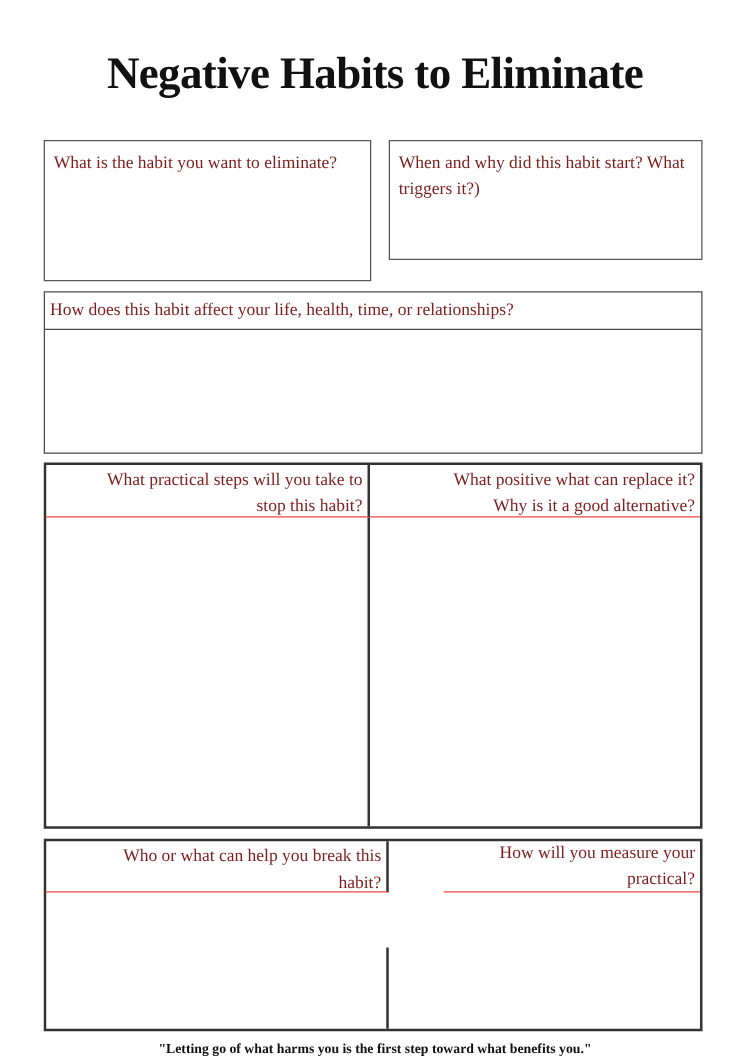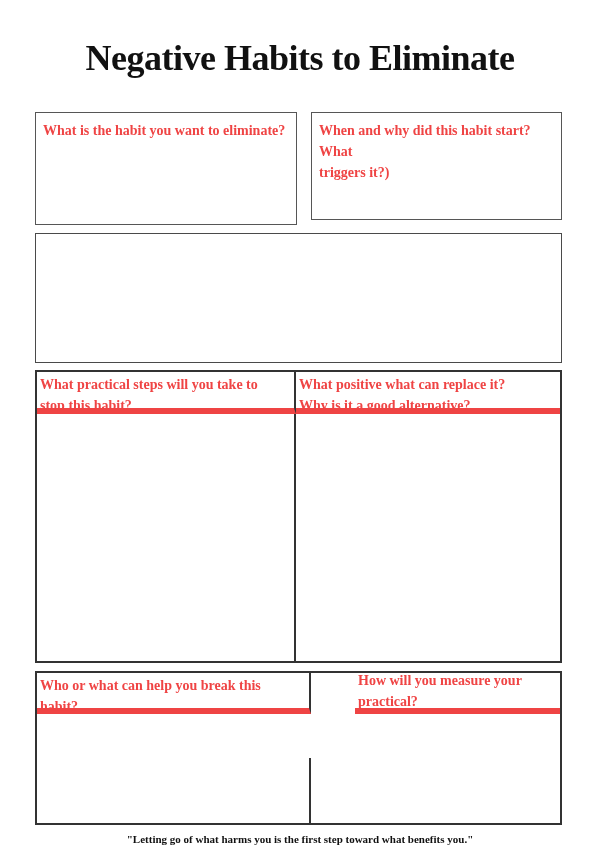--- a/index.html
+++ b/index.html
@@ -33,24 +33,24 @@
     position: absolute;
     border: 1px solid #565656;
     box-sizing: border-box;
     background: #ffffff;
   }
   .lightbox .q {
     padding: 7px 8px 0 7px;
   }
   .q {
     font-size: 14px;
-    font-weight: bold;
+    font-weight: normal;
     line-height: 21px;
     white-space: pre-line;
-    color: #ef4444;
+    color: #7f1d1d;
   }
   
   .headerbox {
     position: absolute;
     border: 1px solid #4a4a4a;
     box-sizing: border-box;
     background: #ffffff;
   }
   .headerbox .hdr {
     height: 30px;
@@ -66,21 +66,21 @@
     position: absolute;
     border: 2px solid #333333;
     box-sizing: border-box;
     background: #ffffff;
     display: grid;
   }
   .tbl .cell {
     box-sizing: border-box;
   }
   .tbl .cell.colL { border-right: 2px solid #333333; }
-  .tbl .cell.hdr  { border-bottom: 6px solid #ef4444; padding: 2px 4px 0 3px; }
+  .tbl .cell.hdr  { border-bottom: 1px solid #ef4444; padding: 2px 4px 0 3px; text-align: right; }
   .tbl .cell.hdr.vcenter {
     display: flex;
     align-items: center;
     padding-top: 0;
   }
   .footer-quote {
     position: absolute;
     top: 820px;
     left: 0;
     width: 600px;
@@ -96,27 +96,30 @@
 
 <div class="sheet">
 
   <div class="title">Negative Habits to Eliminate</div>
 
   <div class="lightbox" style="left:35px; top:100px; width:262px; height:113px;">
     <div class="q">What is the habit you want to eliminate?</div>
     <div></div>
   </div>
 
-  <div class="lightbox" style="left:311px; top:100px; width:251px; height:108px;">
+  <div class="lightbox" style="left:311px; top:100px; width:251px; height:96px;">
     <div class="q">When and why did this habit start? What
 triggers it?)</div>
     <div></div>
   </div>
 
   <div class="headerbox" style="left:35px; top:221px; width:527px; height:130px;">
+    <div class="hdr">
+      <div class="q">How does this habit affect your life, health, time, or relationships?</div>
+    </div>
     <div class="ans"></div>
   </div>
 
   <div class="tbl" style="left:35px; top:358px; width:527px; height:293px; grid-template-columns:259px 1fr; grid-template-rows:42px 1fr;">
     <div class="cell hdr colL">
       <div class="q">What practical steps will you take to
 stop this habit?</div>
     </div>
     <div class="cell hdr">
       <div class="q">What positive what can replace it?

